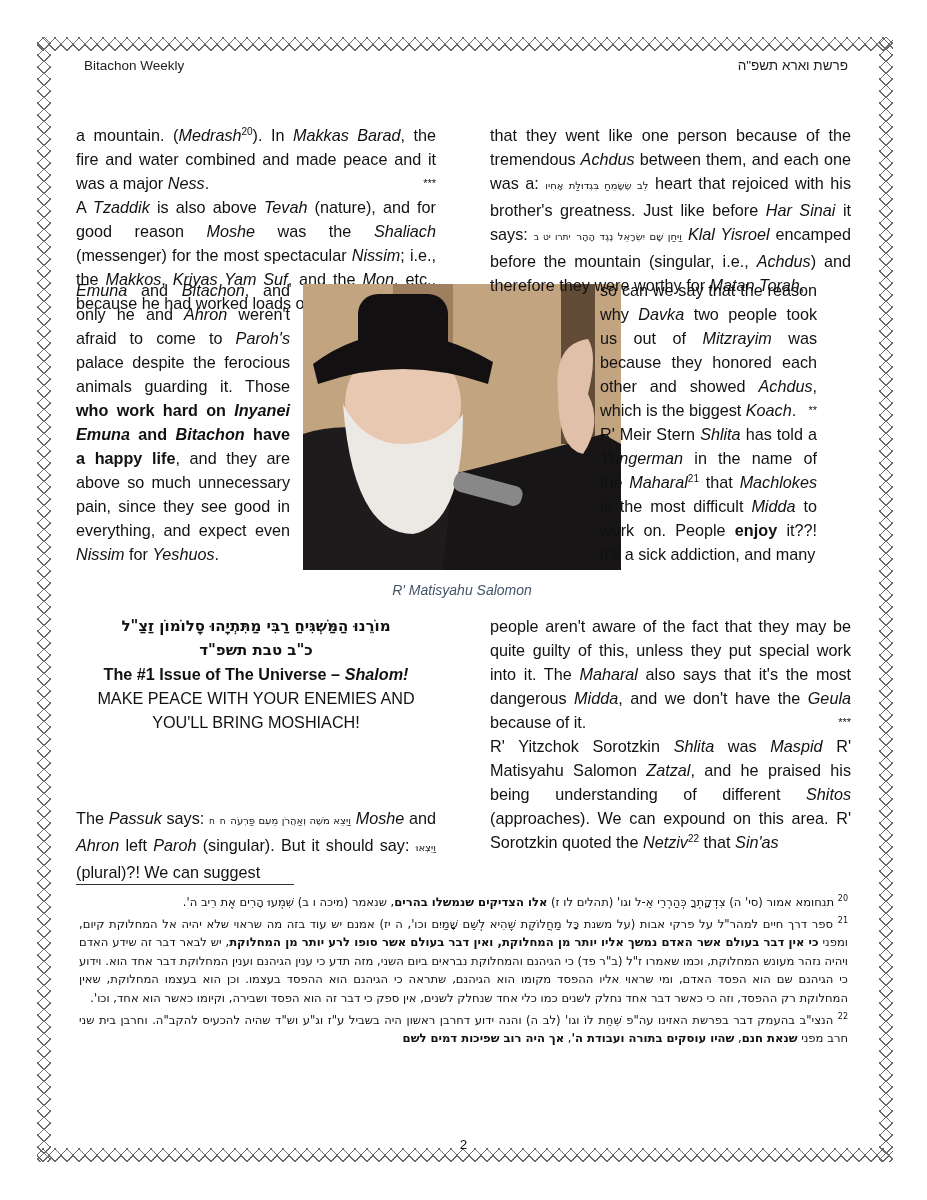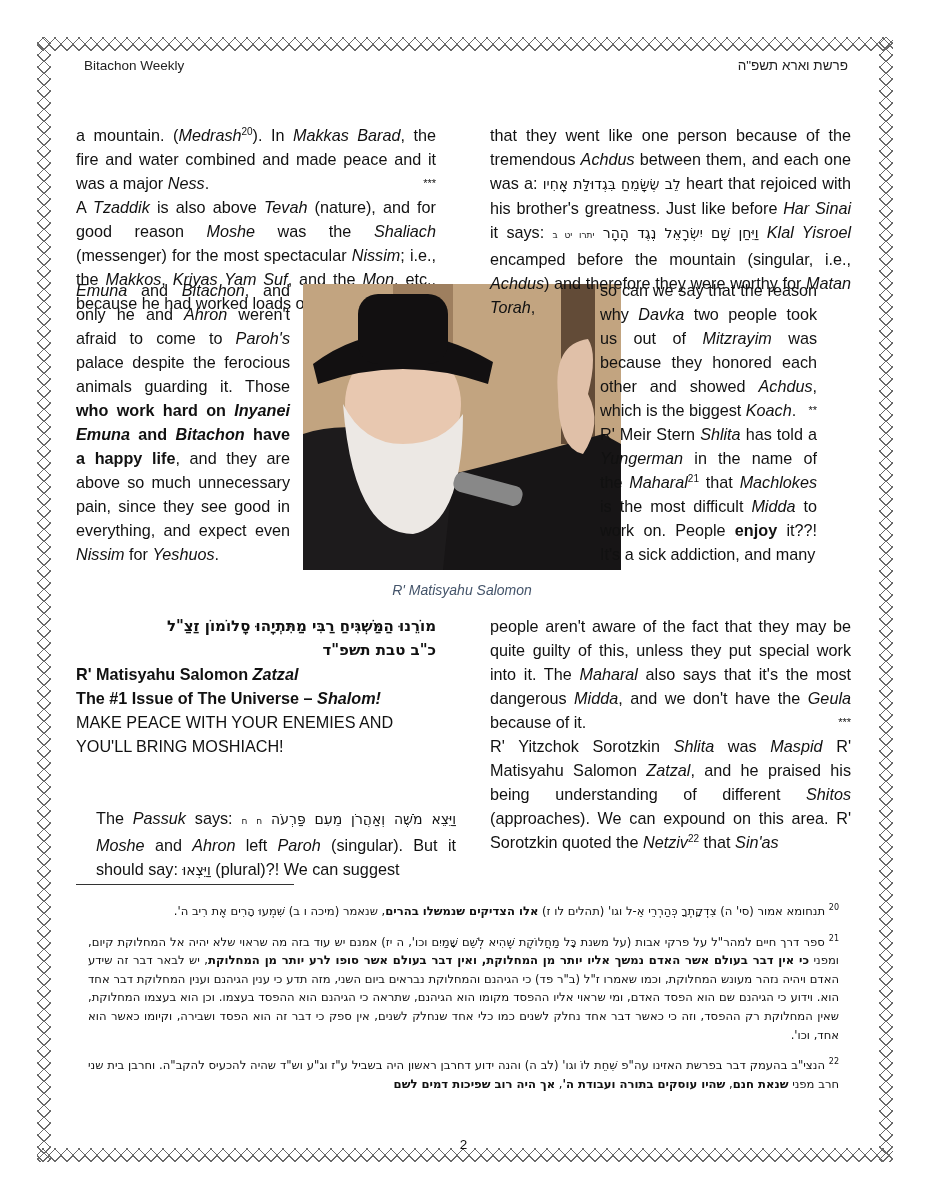--- a/index.html
+++ b/index.html
@@ -28,38 +28,38 @@
   .col p { margin:0; }
   .colL { left:76px; width:360px; top:86px; }
   .colR { left:490px; width:361px; top:86px; }
   .wrapL { position:absolute; left:76px; top:278px; width:214px; font-size:16.2px; line-height:24px; text-align:justify; }
   .wrapR { position:absolute; left:600px; top:278px; width:217px; font-size:16.2px; line-height:24px; text-align:justify; }
   .lowR { position:absolute; left:490px; top:614px; width:361px; font-size:16.2px; line-height:24px; text-align:justify; }
   .stars { float:right; font-size:11px; }
   i { font-style:italic; }
   b { font-weight:bold; }
   sup { font-size:10px; line-height:0; }
-  .heb { font-family:"DejaVu Sans", sans-serif; font-size:14px; direction:rtl; unicode-bidi:embed; }
+  .heb { font-family:"DejaVu Sans", sans-serif; font-size:10px; direction:rtl; unicode-bidi:embed; }
   .hebs { font-family:"DejaVu Sans", sans-serif; font-size:9px; direction:rtl; unicode-bidi:embed; }
 
   .photo { position:absolute; left:303px; top:284px; width:318px; height:286px;
            background:linear-gradient(135deg,#cdb08e 0%,#b89a74 40%,#9e8466 100%); overflow:hidden; }
   .photo svg { display:block; }
   .caption { position:absolute; left:303px; top:582px; width:318px; text-align:center;
              font-size:14px; font-style:italic; color:#44546A; }
 
-  .headline { position:absolute; left:76px; top:614px; width:360px; font-size:16.2px; line-height:24px; }
+  .headline { position:absolute; left:76px; top:614px; width:360px; text-align:center; font-size:16.2px; line-height:24px; }
   .headline .hh { font-family:"DejaVu Sans", sans-serif; font-weight:bold; font-size:15px; direction:rtl; }
   .headline .b { font-weight:bold; }
-  .passuk { position:absolute; left:76px; top:806px; width:360px; font-size:16.2px; line-height:24px; text-align:justify;margin-left:20px; }
+  .passuk { position:absolute; left:76px; top:806px; width:360px; font-size:16.2px; line-height:24px; text-align:justify; }
 
   .fn-rule { position:absolute; left:76px; top:884px; width:218px; height:1px; background:#333; }
   .fns { position:absolute; left:76px; top:890px; width:775px; direction:rtl; text-align:justify;
          font-family:"DejaVu Sans", sans-serif; font-size:11.6px; line-height:18.6px; color:#111; }
-  .fns p { margin:12px; }
+  .fns p { margin:3px; }
   .fns sup { font-size:8px; }
   .pgnum { position:absolute; left:0; width:927px; top:1137px; text-align:center; font-size:13.5px; }
 </style>
 </head>
 <body>
 
 <div class="frame">
   <div class="border-h bt"></div>
   <div class="border-h bb"></div>
   <div class="border-v bl"></div>
@@ -105,21 +105,20 @@
 </div>
 
 <div class="lowR">
   <span>people aren't aware of the fact that they may be quite guilty of this, unless they put special work into it. The </span><i>Maharal</i><span> also says that it's the most dangerous </span><i>Midda</i><span>, and we don't have the </span><i>Geula</i><span> because of it.</span><span class="stars">***</span><br>
   <span>R' Yitzchok Sorotzkin </span><i>Shlita</i><span> was </span><i>Maspid</i><span> R' Matisyahu Salomon </span><i>Zatzal</i><span>, and he praised his being understanding of different </span><i>Shitos</i><span> (approaches). We can expound on this area. R' Sorotzkin quoted the </span><i>Netziv</i><sup>22</sup><span> that </span><i>Sin'as</i>
 </div>
 
 <div class="headline">
   <div class="hh">מוֹרֵנוּ הַמַּשְׁגִּיחַ רַבִּי מַתִּתְיָהוּ סָלוֹמוֹן זַצַ"ל</div>
   <div class="hh">כ"ב טבת תשפ"ד</div>
-  <div class="b"><span>R' Matisyahu Salomon </span><i>Zatzal</i></div>
   <div class="b"><span>The #1 Issue of The Universe – </span><i>Shalom!</i></div>
   <div>MAKE PEACE WITH YOUR ENEMIES AND YOU'LL BRING MOSHIACH!</div>
 </div>
 
 <div class="passuk">
   <span>The </span><i>Passuk</i><span> says: </span><span class="heb">וַיֵּצֵא מֹשֶׁה וְאַהֲרֹן מֵעִם פַּרְעֹה</span> <span class="hebs">ח</span> <span class="hebs">ח</span> <i>Moshe</i><span> and </span><i>Ahron</i><span> left </span><i>Paroh</i><span> (singular). But it should say: </span><span class="heb">וַיֵּצְאוּ</span><span> (plural)?! We can suggest</span>
 </div>
 
 <div class="fn-rule"></div>
 <div class="fns">

